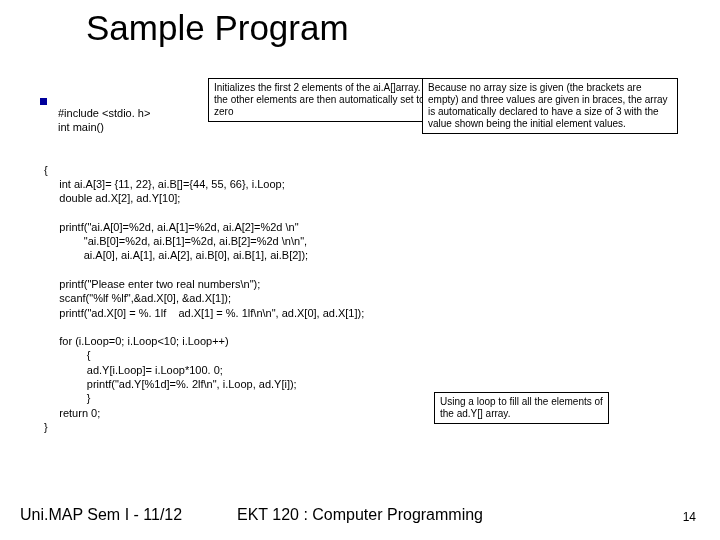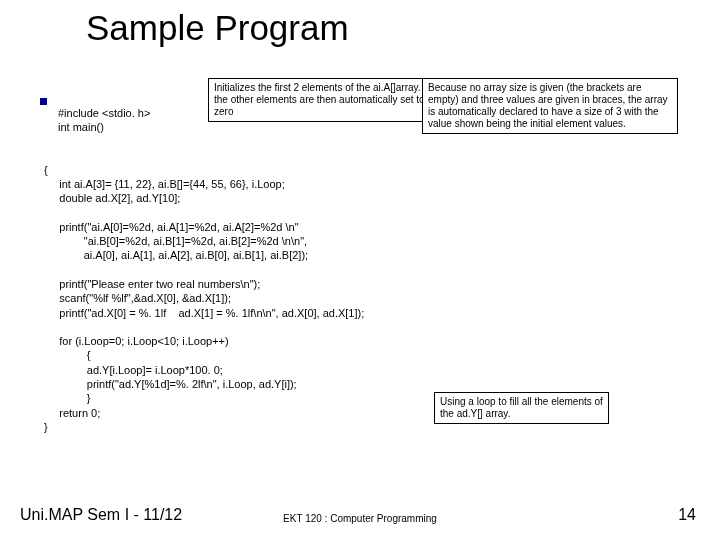--- a/index.html
+++ b/index.html
@@ -51,27 +51,27 @@
     left: 20px;
     font-size: 16px;
     text-align: center;
   }
   .footer-center {
     position: absolute;
     bottom: 16px;
     left: 0;
     width: 720px;
     text-align: center;
-    font-size: 10px;
+    font-size: 16px;
   }
   .footer-right {
     position: absolute;
     bottom: 16px;
     right: 24px;
-    font-size: 16px;
+    font-size: 12px;
   }
   .include-block {
     position: absolute;
     top: 92px;
     left: 58px;
     font-size: 11px;
     line-height: 1.3;
     margin-top: 14px;
   }
   .brace-block {

